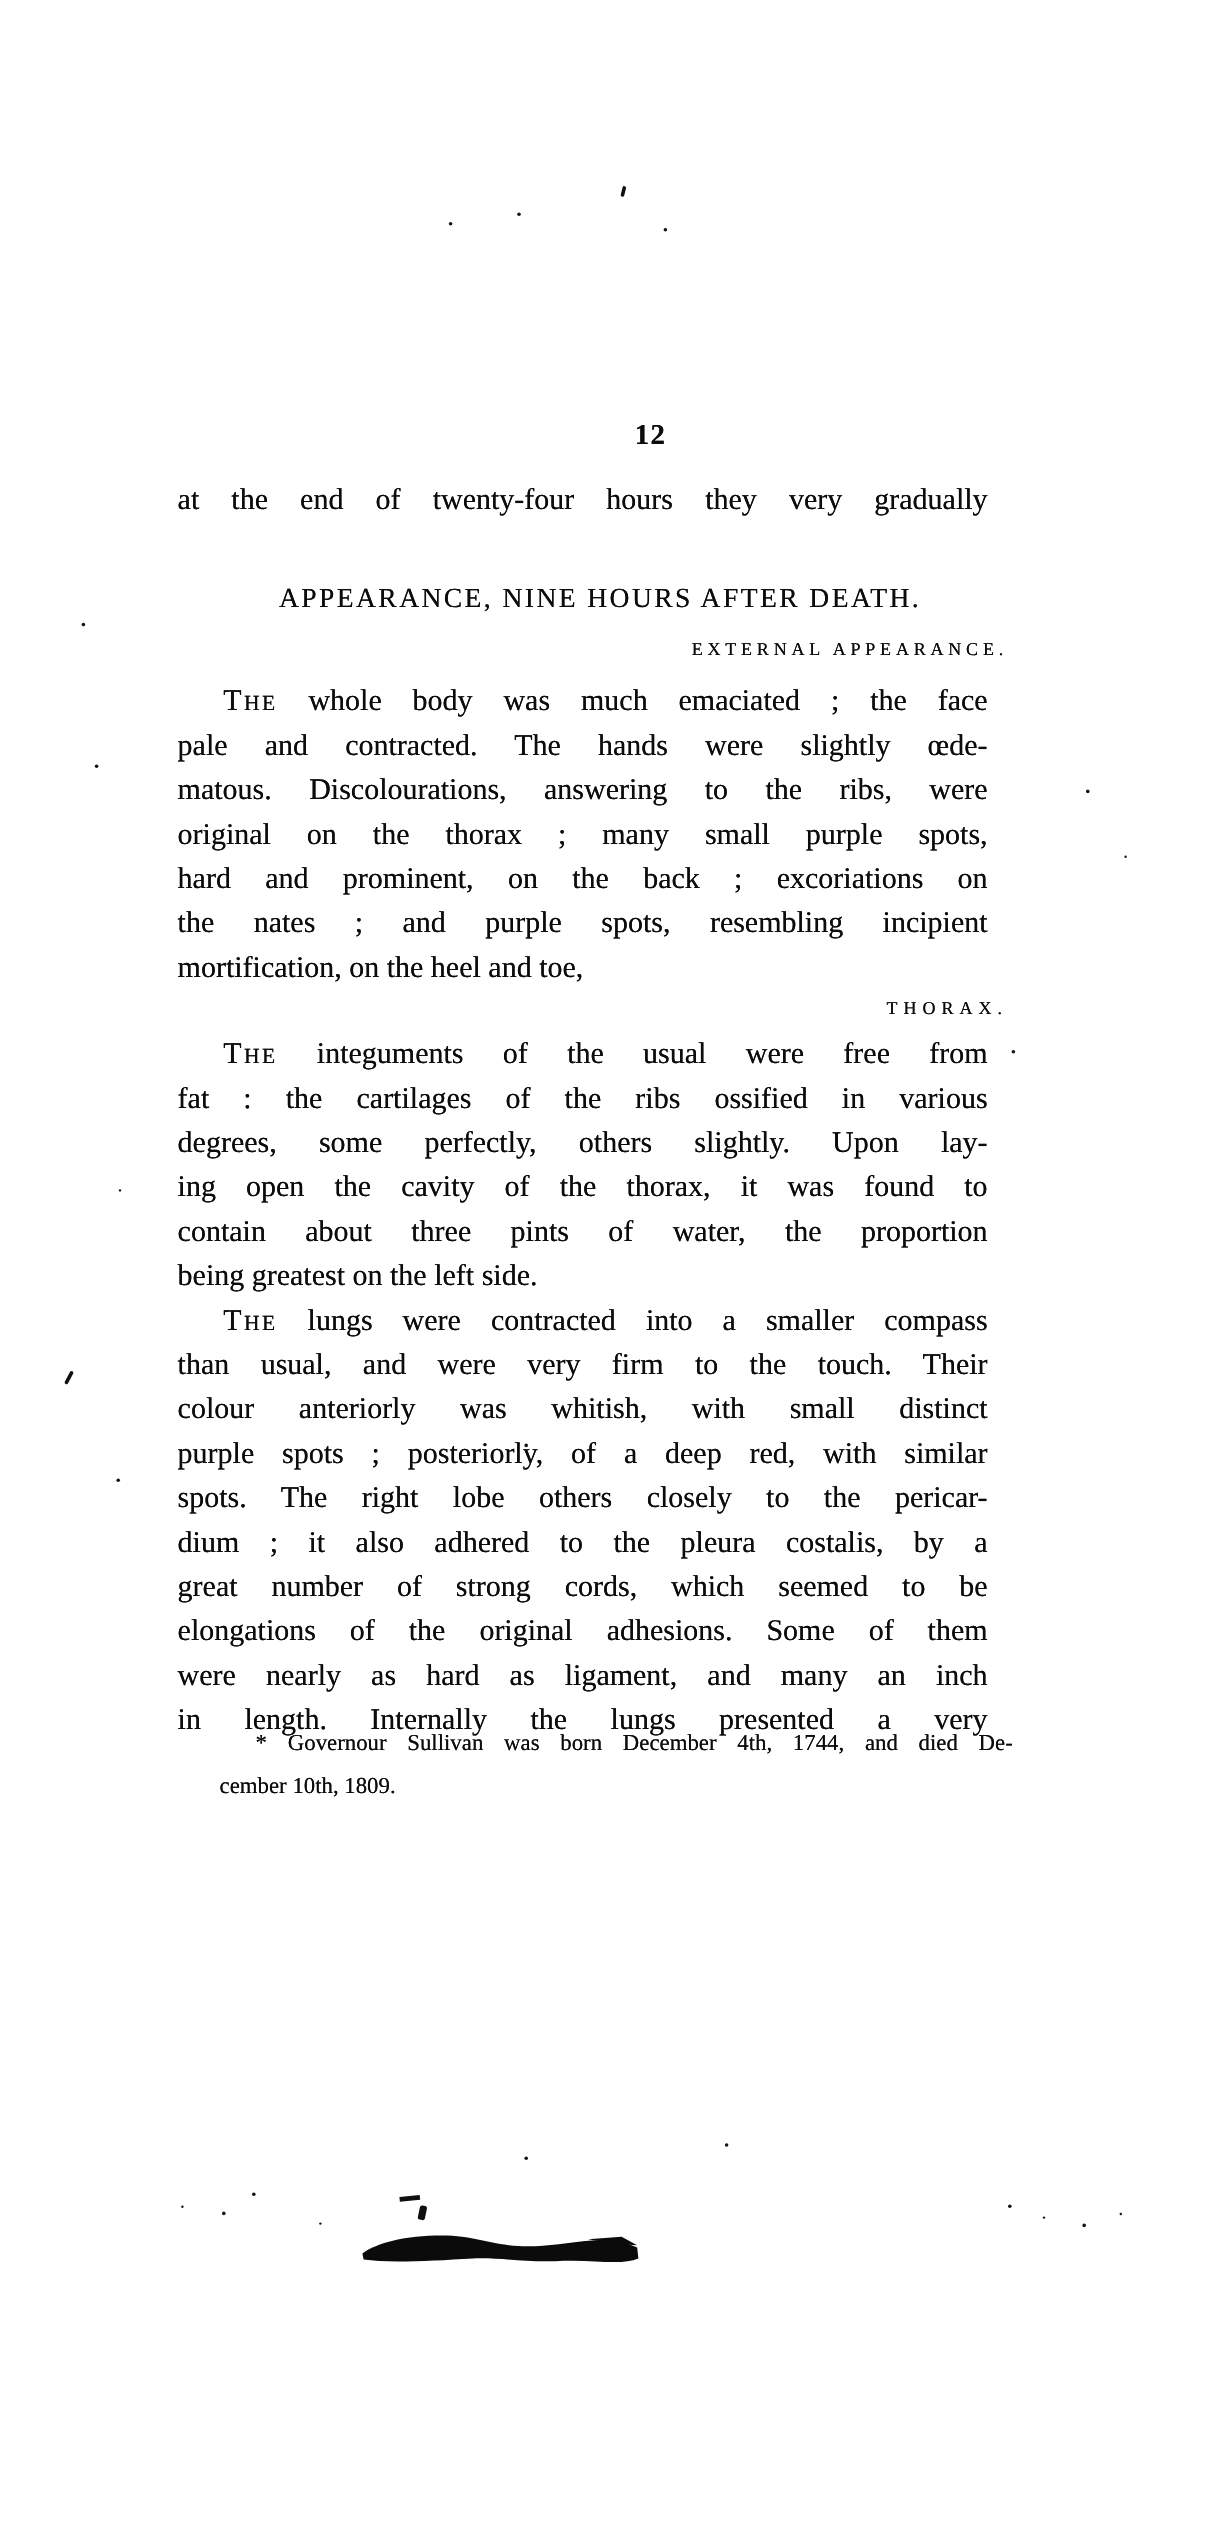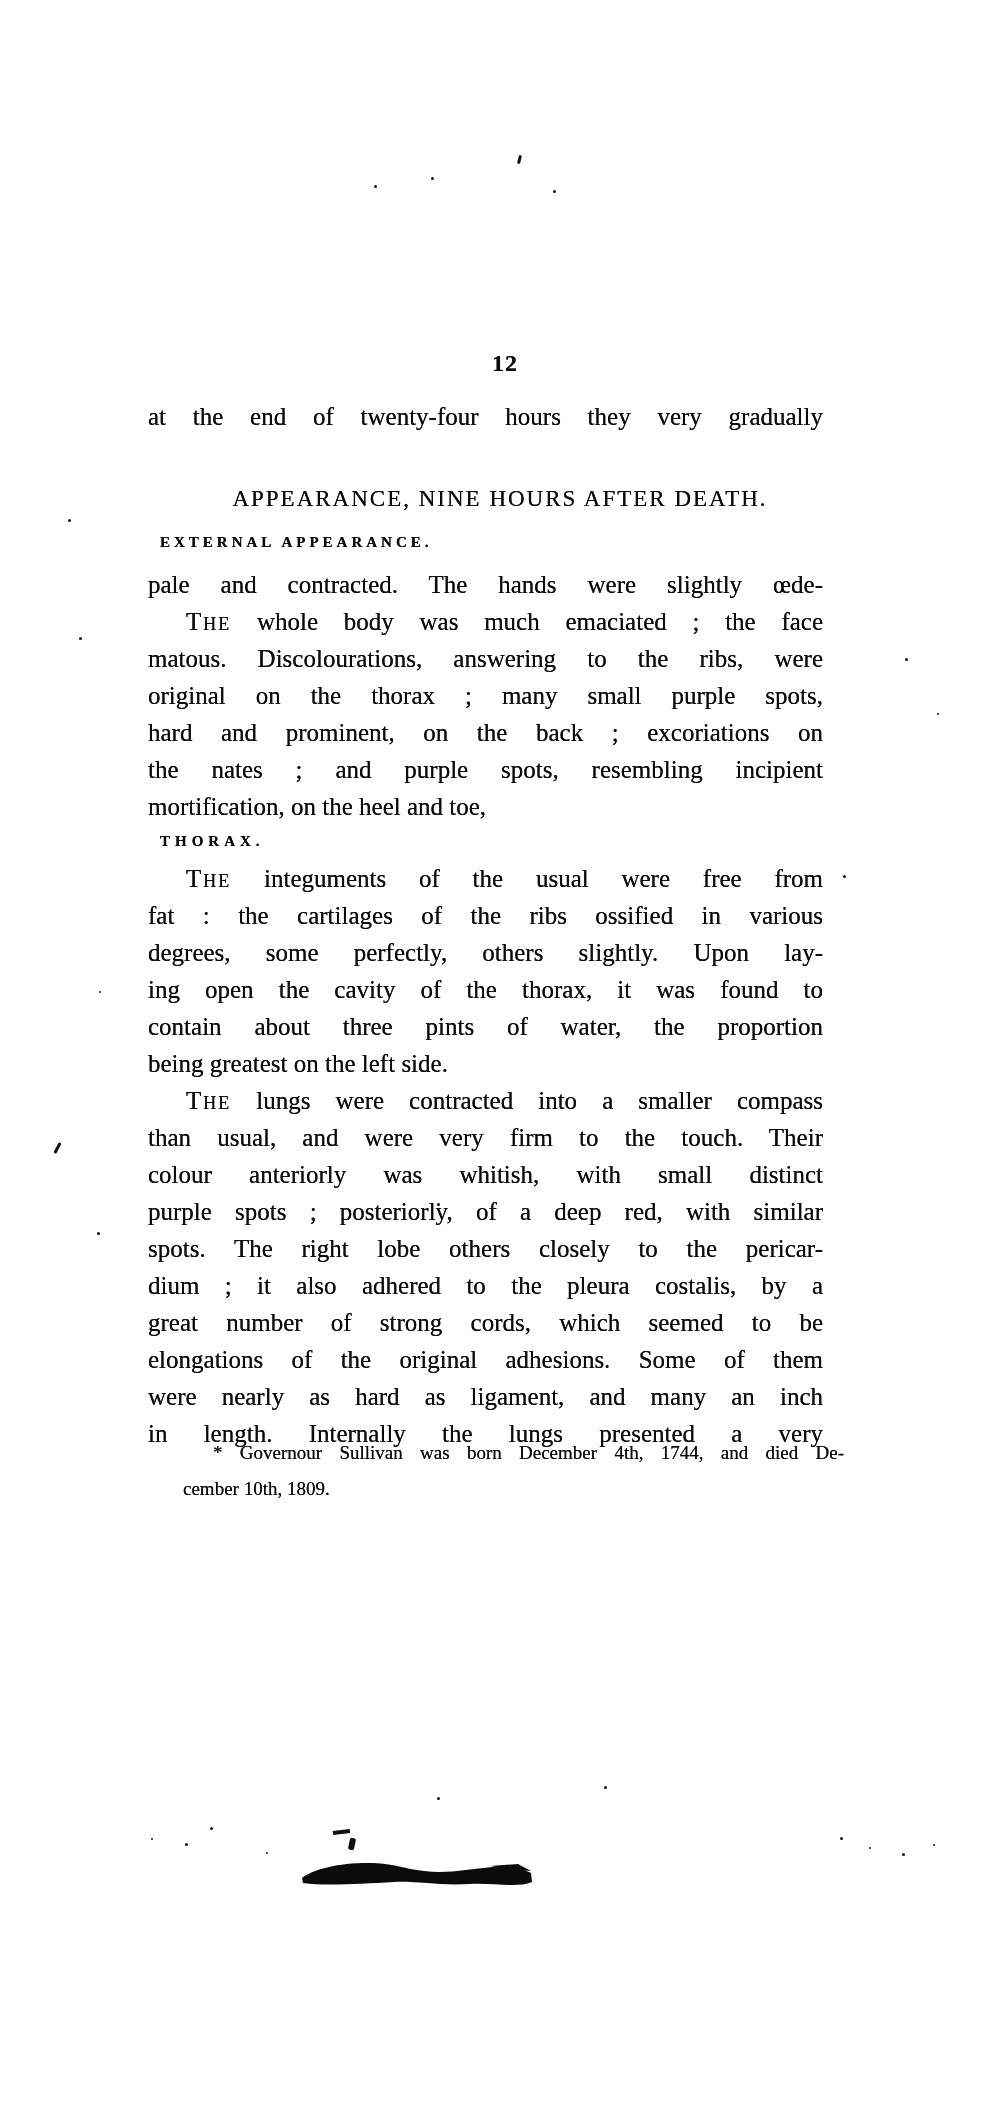--- a/index.html
+++ b/index.html
@@ -1,31 +1,31 @@
 <!DOCTYPE html>
 <html><head>
 <meta charset="utf-8">
 <style>
   html,body{margin:0;padding:0;background:#ffffff;}
   .page{
     position:relative;width:1006px;height:2120px;background:#ffffff;
     font-family:"Liberation Serif","DejaVu Serif",serif;color:#0c0c0c;
     overflow:hidden;text-shadow:0 0 .5px rgba(0,0,0,.85);
   }
-  .pagenum{position:absolute;top:350px;left:455px;width:100px;text-align:center;
+  .pagenum{position:absolute;top:350px;left:455px;width:100px;text-align:right;
     font-size:24px;font-weight:700;letter-spacing:1px;}
   .block{position:absolute;left:148px;width:675px;font-size:25px;}
   .tline{height:37px;line-height:37px;text-align:justify;text-align-last:justify;overflow:visible;white-space:nowrap;}
   .tline.lastline{text-align-last:left;white-space:normal;}
   .tline.firstline{text-indent:38px;}
   .lead{font-variant:small-caps;letter-spacing:2px;}
   .heading{position:absolute;left:160px;width:680px;text-align:center;margin:0;
     font-size:23px;font-weight:400;letter-spacing:2px;}
-  .subheading{position:absolute;left:160px;width:680px;text-align:left;margin:0;
-    font-size:15px;font-weight:700;letter-spacing:4px;}
+  .subheading{position:absolute;left:160px;width:680px;text-align:right;margin:0;
+    font-size:15px;font-weight:400;letter-spacing:4px;}
   .footnote{position:absolute;left:162px;width:661px;font-size:19px;margin-left:21px;}
   .fline{height:36px;line-height:36px;text-align:justify;text-align-last:justify;white-space:nowrap;}
   .fline.firstline{text-indent:30px;}
   .fline.lastline{text-align-last:left;white-space:normal;}
   .speck{position:absolute;background:#141414;border-radius:50%;}
   .mark{position:absolute;background:#101010;}
   .smudge{position:absolute;left:300px;top:1852px;}
 </style>
 </head>
 <body>
@@ -36,22 +36,22 @@
 
   <div class="block" style="top:398px">
     <div class="tline">at the end of twenty-four hours they very gradually</div>
   </div>
 
   <div class="heading" style="top:486px">APPEARANCE, NINE HOURS AFTER DEATH.</div>
 
   <div class="subheading" style="top:534px">EXTERNAL APPEARANCE.</div>
 
   <div class="block" style="top:566px">
+    <div class="tline firstline"><span class="lead">The</span> <span>whole body was much emaciated ; the face</span></div>
     <div class="tline">pale and contracted. The hands were slightly œde-</div>
-    <div class="tline firstline"><span class="lead">The</span> <span>whole body was much emaciated ; the face</span></div>
     <div class="tline">matous. Discolourations, answering to the ribs, were</div>
     <div class="tline">original on the thorax ; many small purple spots,</div>
     <div class="tline">hard and prominent, on the back ; excoriations on</div>
     <div class="tline">the nates ; and purple spots, resembling incipient</div>
     <div class="tline lastline">mortification, on the heel and toe,</div>
   </div>
 
   <div class="subheading" style="top:833px;letter-spacing:5px">THORAX.</div>
 
   <div class="block" style="top:860px">

